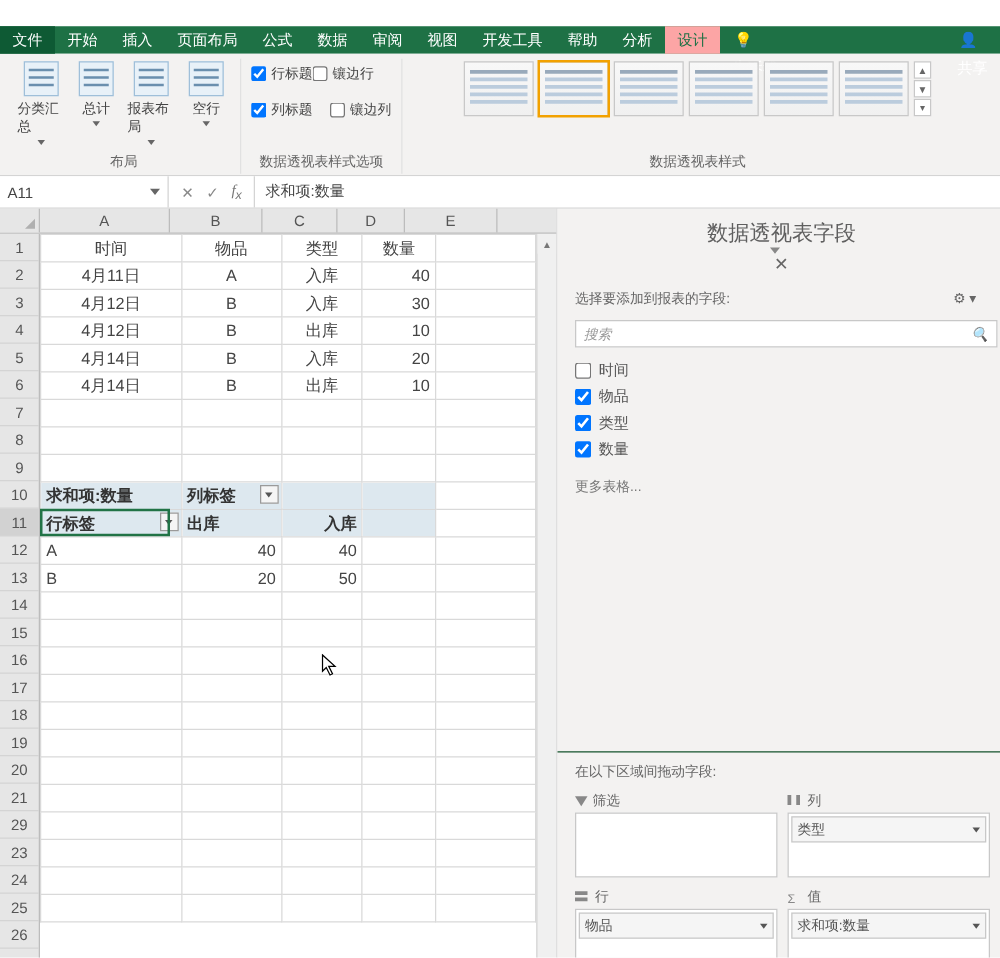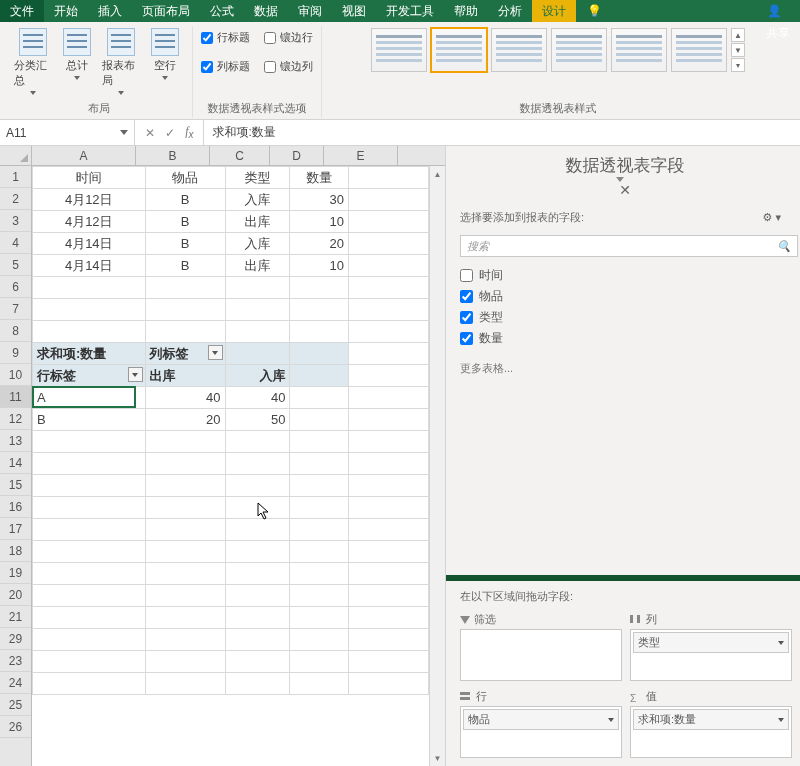--- a/index.html
+++ b/index.html
@@ -1,22 +1,22 @@
 <!DOCTYPE html>
 <html><head>
 <meta charset="utf-8">
 <style>
 * { box-sizing: border-box; margin: 0; padding: 0; font-family: "Microsoft YaHei", "Segoe UI", sans-serif; }
 body { background: #fff; width: 800px; height: 766px; overflow: hidden; font-size: 12px; color: #444; }
 
 
-.titlebar { background: #1e7145; height: 22px; display: flex; align-items: stretch; color: #fff; font-size: 12px; }
+.titlebar { background: #1e7145; height: 22px; display: flex; align-items: stretch; color: #fff; font-size: 12px; margin-top: 21px; }
 .titlebar .tab { padding: 0 10px; line-height: 22px; cursor: pointer; white-space: nowrap; }
 .titlebar .tab.file { background: #0e5a34; }
-.titlebar .tab.active { background: #eab308; color: #1e7145; }
+.titlebar .tab.active { background: #fca5a5; color: #1e7145; }
 .titlebar .spacer { flex: 1; }
 .titlebar .icon-slot { width: 18px; display:flex; align-items:center; justify-content:center; }
 
 
 .ribbon { height: 98px; border-bottom: 1px solid #d4d4d4; background: #f3f2f1; display:flex; align-items:flex-start; padding: 4px 6px 0 6px; }
 .ribbon-group { display:flex; flex-direction:column; align-items:center; height: 92px; border-right:1px solid #e1e1e1; padding: 0 8px; }
 .ribbon-group:last-child { border-right:none; }
 .rg-body { flex:1; display:flex; align-items:flex-start; gap:6px; padding-top:2px;}
 .rg-label { font-size:11px; color:#666; padding-bottom:2px;}
 .big-btn { width:38px; display:flex; flex-direction:column; align-items:center; font-size:11px; color:#444; gap:2px; cursor:pointer;}
@@ -79,21 +79,21 @@
 .pane-hdr .mcaret{width:0;height:0;border-left:4px solid transparent;border-right:4px solid transparent;border-top:5px solid #888;margin-right:10px;}
 .pane-hdr .x{font-size:14px;color:#666;cursor:pointer;}
 .pane-sub { display:flex; align-items:center; padding:4px 14px 6px 14px; font-size:11px; color:#666;}
 .pane-sub .gear{margin-left:auto; cursor:pointer; padding:2px 4px; border:1px solid transparent;}
 .search { margin:2px 2px 6px 14px; height:22px; border:1px solid #c8c8c8; background:#fff; display:flex; align-items:center; padding:0 6px; color:#999; font-size:11px; font-style:italic;}
 .search .sico{margin-left:auto;}
 .flist { padding:2px 14px; }
 .frow { display:flex; align-items:center; gap:6px; font-size:12px; color:#555; padding:2px 0; cursor:pointer;}
 .frow input{width:13px;height:13px;}
 .more { padding:10px 14px; font-size:11px; color:#777;}
-.drag-lbl { padding:0 14px 6px 14px; font-size:11px; color:#666; border-top:6px solid #14532d; margin-top:auto; padding-top:8px;}
+.drag-lbl { padding:0 14px 6px 14px; font-size:11px; color:#666; border-top:1px solid #14532d; margin-top:auto; padding-top:8px;}
 .zones { display:grid; grid-template-columns:1fr 1fr; grid-template-rows:auto auto; gap:6px 8px; padding:0 8px 8px 14px;}
 .zone { display:flex; flex-direction:column; }
 .zone-h { font-size:11px; color:#666; display:flex; align-items:center; gap:4px; padding:2px 0;}
 .zone-h .zi{width:12px;height:10px;display:inline-block;}
 .zi.filter{border-top:8px solid #888;border-left:5px solid transparent;border-right:5px solid transparent;height:0;width:0;}
 .zi.cols::before{content:"";display:block;width:10px;height:8px;border-left:3px solid #888;border-right:3px solid #888; box-sizing:border-box;}
 .zi.rows::before{content:"";display:block;width:10px;height:8px;border-top:3px solid #888;border-bottom:3px solid #888;box-sizing:border-box;}
 .zi.vals::before{content:"Σ"; font-size:10px; color:#888;}
 .zone-body { background:#fff; border:1px solid #c8c8c8; min-height:52px; padding:2px;}
 .zones .z2 .zone-body{min-height:52px;}
@@ -143,21 +143,21 @@
           <div class="ico"></div>
           <span>空行</span>
           <span class="caret"></span>
         </div>
     </div>
     <div class="rg-label">布局</div>
   </div>
 
   <div class="ribbon-group">
     <div class="rg-body" style="flex-direction:column; align-items:flex-start; gap:0;">
-      <div style="display:flex; gap:14px;">
+      <div style="display:flex; ">
         <label class="opt-row">
             <input type="checkbox" checked="" style="">
             <span>行标题</span>
           </label>
         <label class="opt-row">
             <input type="checkbox" style="">
             <span>镶边行</span>
           </label>
       </div>
       <div style="display:flex; gap:14px; margin-top:10px;">
@@ -258,20 +258,27 @@
             </colgroup>
           <tbody>
               <tr>
                 <td>时间</td>
                 <td>物品</td>
                 <td>类型</td>
                 <td>数量</td>
                 <td></td>
               </tr>
           <tr>
+                <td>4月11日</td>
+                <td>A</td>
+                <td>入库</td>
+                <td class="r">40</td>
+                <td></td>
+              </tr>
+          <tr>
                 <td>4月12日</td>
                 <td>B</td>
                 <td>入库</td>
                 <td class="r">30</td>
                 <td></td>
               </tr>
           <tr>
                 <td>4月12日</td>
                 <td>B</td>
                 <td>出库</td>

